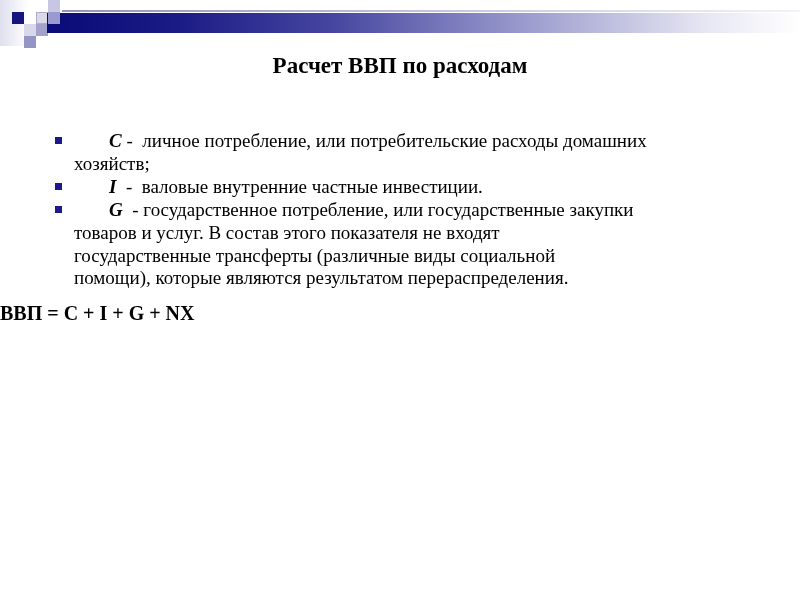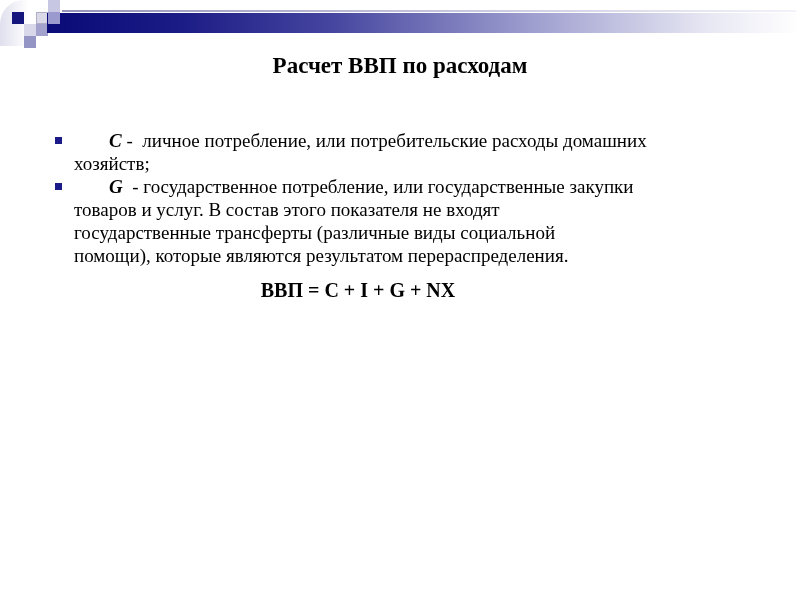--- a/index.html
+++ b/index.html
@@ -3,21 +3,20 @@
 <meta charset="utf-8">
 <style>
   html,body{margin:0;padding:0;background:#ffffff;}
   #slide{
     position:relative;
     width:800px;height:600px;
     background:#ffffff;
     overflow:hidden;
     font-family:"Liberation Serif","DejaVu Serif",serif;
     color:#000000;
-    border-radius:24px;
   }
   
   .decor{position:absolute;}
   .strip{
     left:0;top:0;width:28px;height:46px;
     background:linear-gradient(to right,#dfdfee 0%,#ffffff 100%);
   }
   .bar{
     left:47px;top:13px;width:753px;height:20px;
     background:linear-gradient(to right,
@@ -59,21 +58,21 @@
     text-indent:35px;
   }
   ul.points li .marker{
     position:absolute;left:-19px;top:7px;width:7px;height:7px;
     background:#1a1a88;
   }
   .sym{font-weight:bold;font-style:italic;}
   .btxt{white-space:pre-wrap;}
   .formula{
     margin-right:84px;
-    text-align:center;
+    text-align:left;
     font-weight:bold;font-size:20px;
   }
 </style>
 </head>
 <body>
 
 <div id="slide">
 
   <div class="decor strip"></div>
   <div class="decor thinline"></div>
@@ -92,20 +91,23 @@
 
   <div class="content">
 
 
     <ul class="points">
       <li>
         <span class="marker"></span><span class="sym">С</span><span class="btxt"> -  личное потребление, или потребительские расходы домашних
 хозяйств;</span>
       </li>
       <li>
+        <span class="marker"></span><span class="sym">I</span><span class="btxt">  -  валовые внутренние частные инвестиции.</span>
+      </li>
+      <li>
         <span class="marker"></span><span class="sym">G</span><span class="btxt">  - государственное потребление, или государственные закупки
 товаров и услуг. В состав этого показателя не входят
 государственные трансферты (различные виды социальной
 помощи), которые являются результатом перераспределения.</span>
       </li>
     </ul>
 
     <div class="formula">ВВП = C + I + G + NX</div>
 
   </div>

